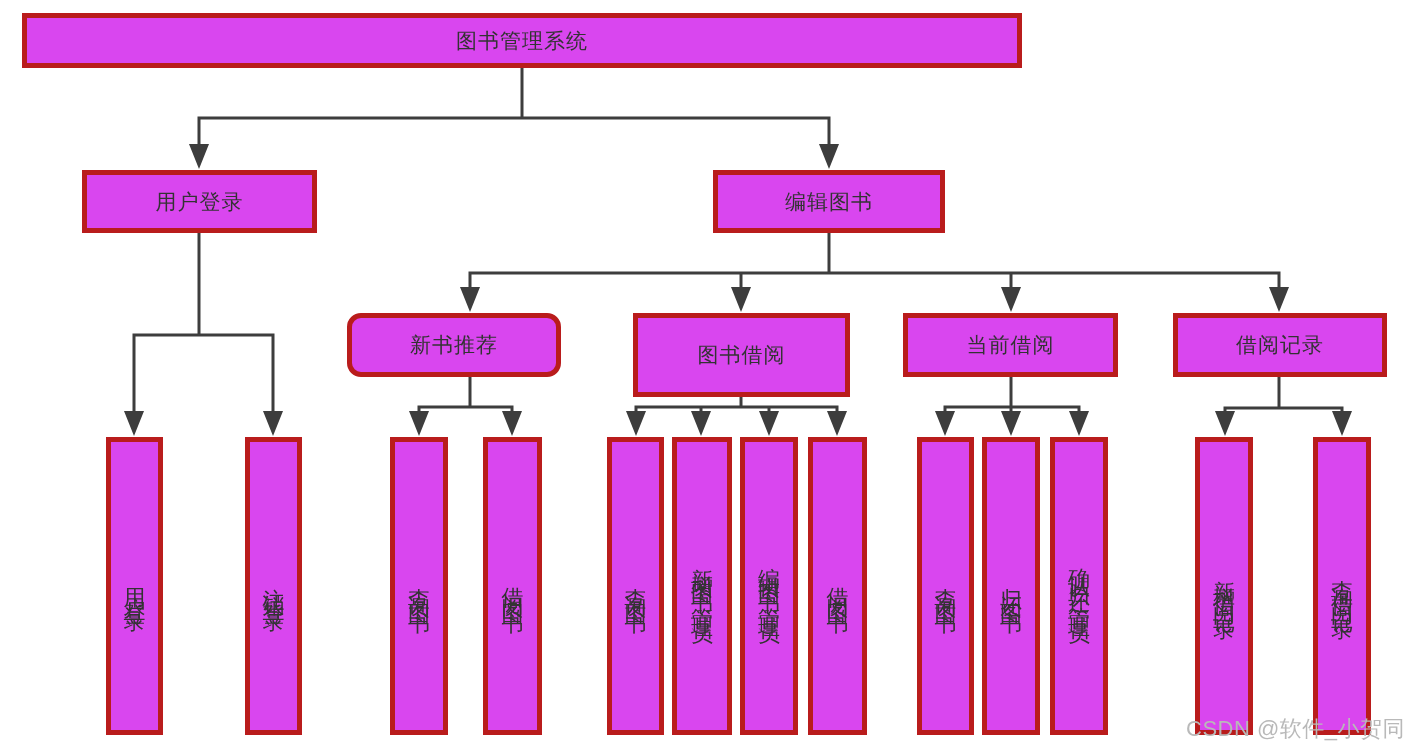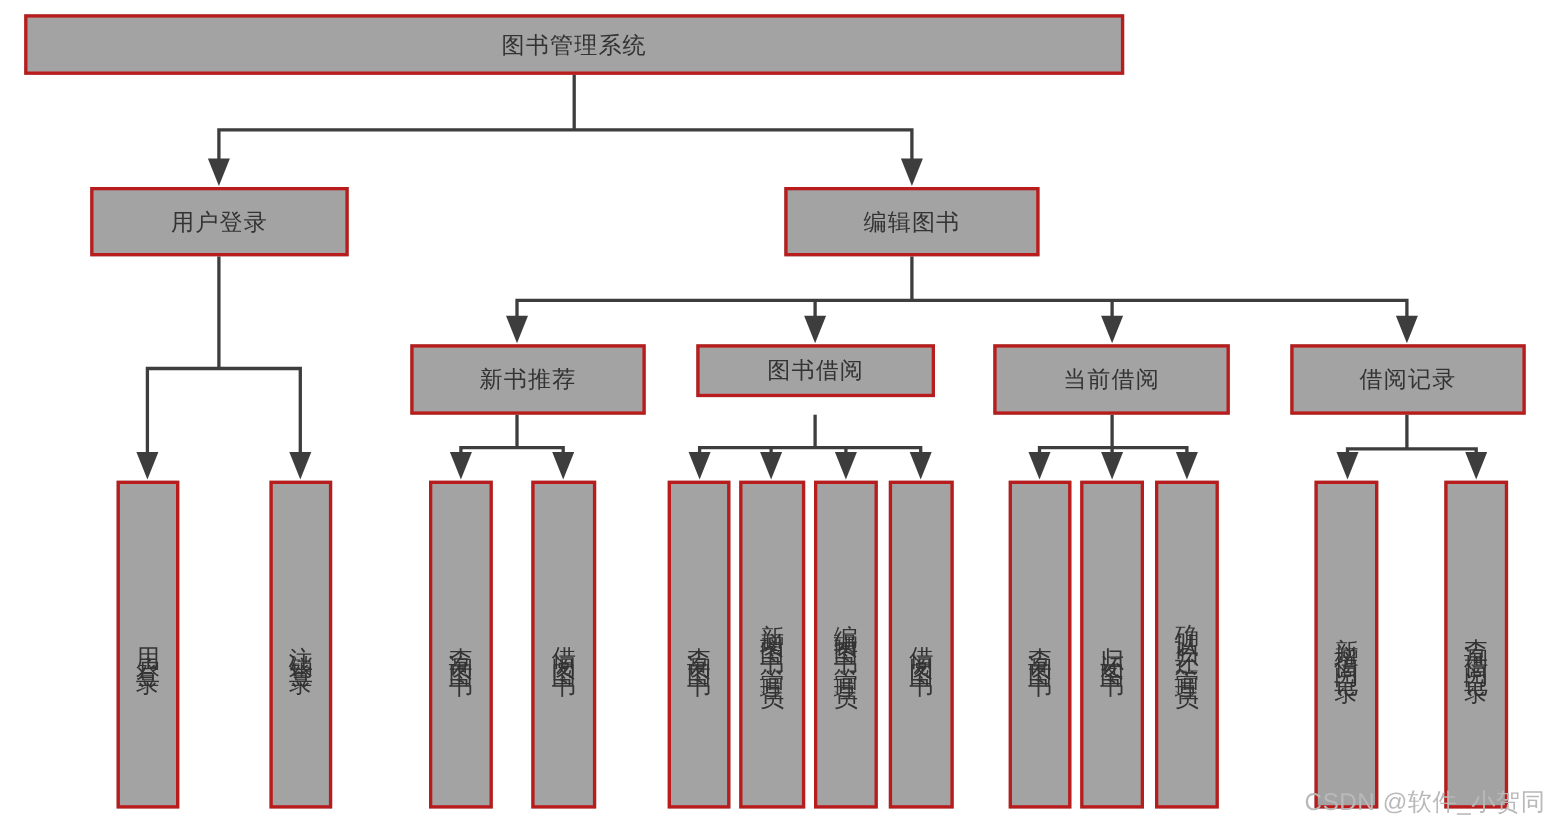--- a/index.html
+++ b/index.html
@@ -13,22 +13,22 @@
   }
   .connectors {
     position: absolute;
     left: 0; top: 0;
     width: 1405px; height: 747px;
     pointer-events: none;
   }
   .box {
     position: absolute;
     box-sizing: border-box;
-    background: #a3a3a3;
-    border: 3px solid #b91c1c;
+    background: #d946ef;
+    border: 5px solid #b91c1c;
     display: flex;
     align-items: center;
     justify-content: center;
     color: #333333;
     z-index: 2;
   }
   .hlabel { font-size: 21px; letter-spacing: 1px; white-space: nowrap; }
   .root .hlabel { font-size: 21px; }
   .leaf span {
     writing-mode: vertical-rl;
@@ -106,24 +106,24 @@
     <span class="hlabel">图书管理系统</span>
   </div>
 
   <div class="box" style="left:82px; top:170px; width:235px; height:63px;">
     <span class="hlabel">用户登录</span>
   </div>
   <div class="box" style="left:713px; top:170px; width:232px; height:63px;">
     <span class="hlabel">编辑图书</span>
   </div>
 
-  <div class="box" style="left:373px; top:313px; width:214px; height:64px;">
+  <div class="box" style="left:347px; top:313px; width:214px; height:64px;border-radius:14px;">
     <span class="hlabel">新书推荐</span>
   </div>
-  <div class="box" style="left:633px; top:313px; width:217px; height:48px;">
+  <div class="box" style="left:633px; top:313px; width:217px; height:84px;">
     <span class="hlabel">图书借阅</span>
   </div>
   <div class="box" style="left:903px; top:313px; width:215px; height:64px;">
     <span class="hlabel">当前借阅</span>
   </div>
   <div class="box" style="left:1173px; top:313px; width:214px; height:64px;">
     <span class="hlabel">借阅记录</span>
   </div>
 
   <div class="box leaf" style="left:106px; top:437px; width:57px; height:298px;">

